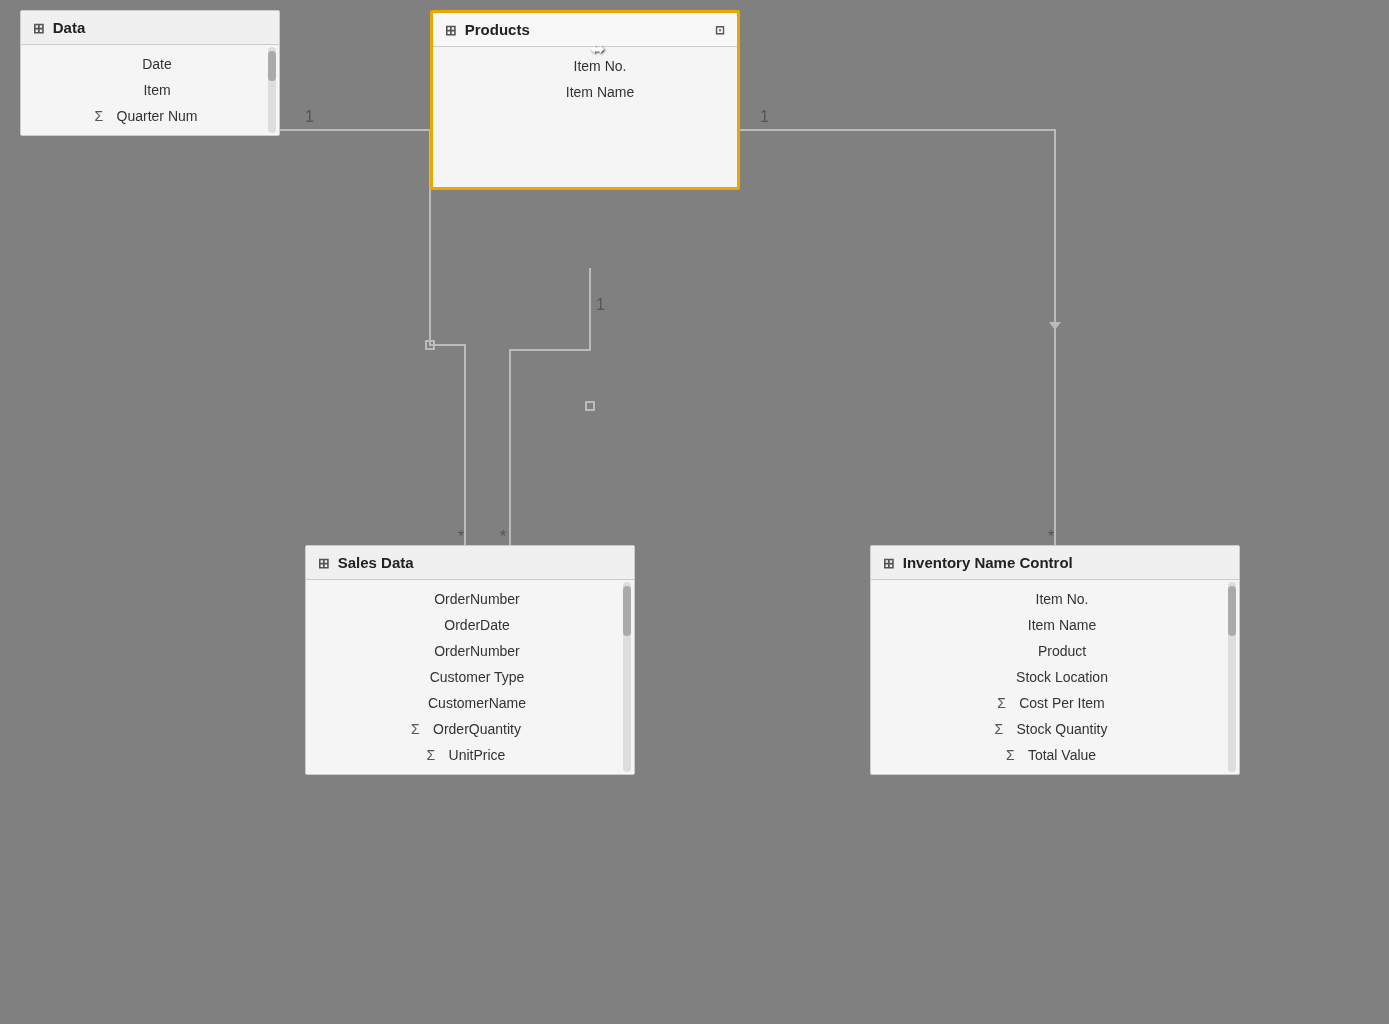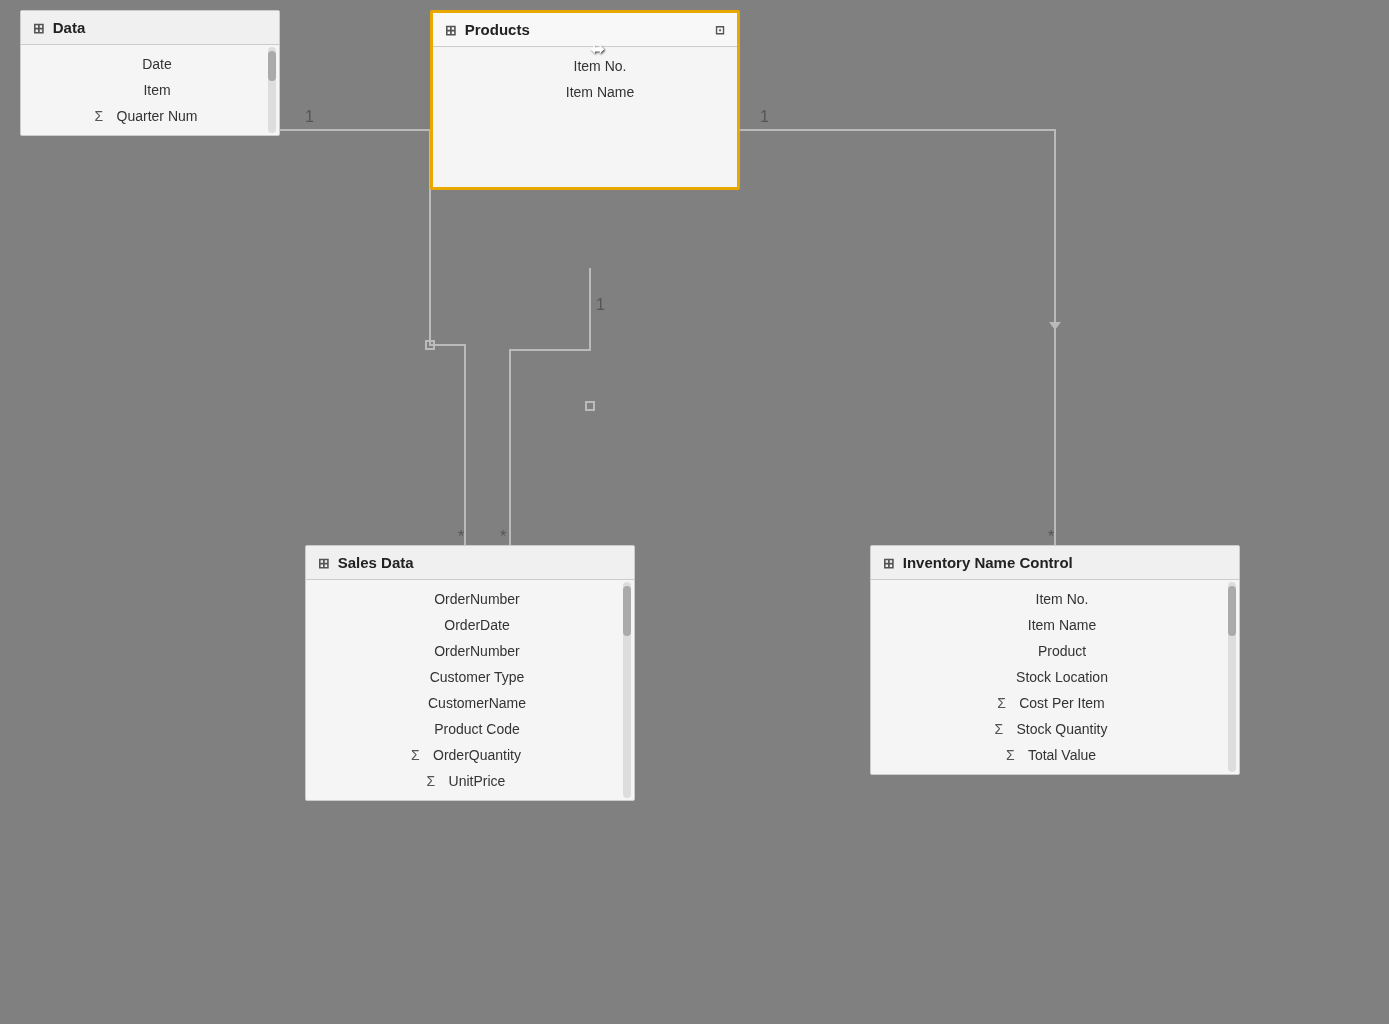--- a/index.html
+++ b/index.html
@@ -233,24 +233,20 @@
       </div>
       <div class="field-row">
         <span class="sigma"> </span>
         <span>Customer Type</span>
       </div>
       <div class="field-row">
         <span class="sigma"> </span>
         <span>CustomerName</span>
       </div>
       <div class="field-row">
-        <span class="sigma"> </span>
-        <span>Product Code</span>
-      </div>
-      <div class="field-row">
         <span class="sigma">Σ</span>
         <span>OrderQuantity</span>
       </div>
       <div class="field-row">
         <span class="sigma">Σ</span>
         <span>UnitPrice</span>
       </div>
       <div style="position:absolute; right:2px; top:0; bottom:0; width:10px; display:flex; flex-direction:column;">
         <div style="width:8px; height:100%; background:#ddd; border-radius:4px; margin:2px auto; position:relative;">
           <div style="width:8px; height:50px; background:#aaa; border-radius:4px; position:absolute; top:4px;"></div>

